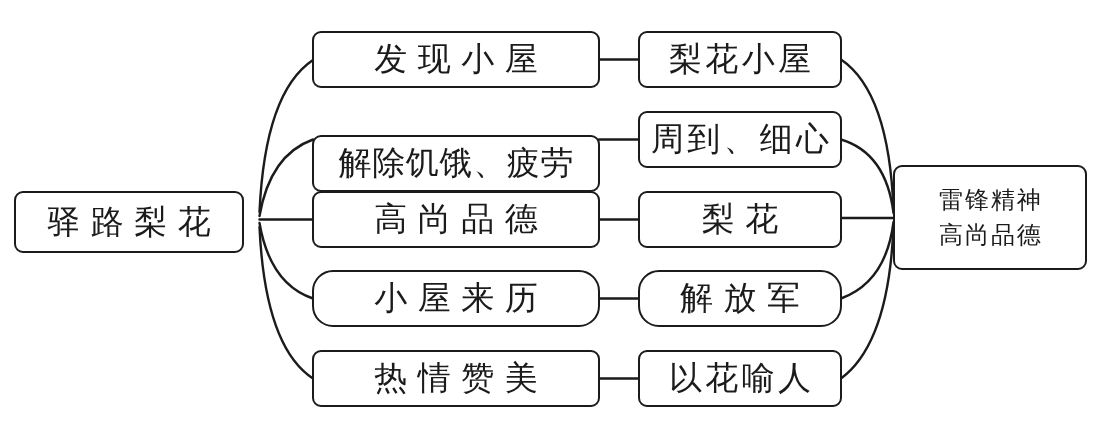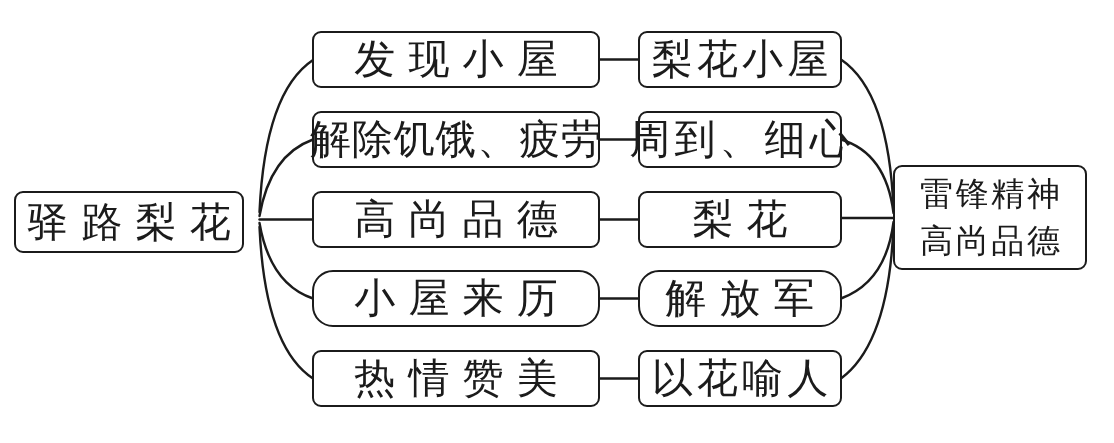--- a/index.html
+++ b/index.html
@@ -18,40 +18,40 @@
   .box {
     position: absolute;
     box-sizing: border-box;
     border: 2.5px solid var(--stroke);
     border-radius: 9px;
     background: var(--bg);
     display: flex;
     align-items: center;
     justify-content: center;
     text-align: center;
-    font-size: 41px;
+    font-size: 33px;
     line-height: 1;
     white-space: nowrap;
   }
   .root       { left: 14px;  top: 191px; width: 230px; height: 62px; }
   .event      { left: 312px; width: 288px; height: 57px; }
   .detail     { left: 638px; width: 204px; height: 57px; }
   .row-0 { top: 31px; }
   .row-1 { top: 111px; }
   .row-2 { top: 191px; }
   .row-3 { top: 270px; border-radius: 21px; }
   .row-4 { top: 350px; }
   .conclusion {
     left: 893px; top: 165px; width: 194px; height: 105px;
     flex-direction: column; justify-content: center;
-    font-size: 33px; line-height: 1.42;
+    font-size: 24px; line-height: 1.42;
   }
   .ls-wide  { letter-spacing: 0.32em; text-indent: 0.32em; }
   .ls-mid   { letter-spacing: 0.10em; text-indent: 0.10em; }
-  .ls-tight { letter-spacing: 0.02em; text-indent: 0.02em; }
+  .ls-tight { letter-spacing: 0.02em; text-indent: 0.02em; margin-top: 24px; }
   .conclusion .line { letter-spacing: 0.08em; text-indent: 0.08em; }
 </style>
 </head>
 <body>
 
 <div class="canvas">
 
   <svg class="wires" viewBox="0 0 1114 443" xmlns="http://www.w3.org/2000/svg" aria-hidden="true">
 
     <path d="M 259.5 212 Q 265 92 313 60"></path>

